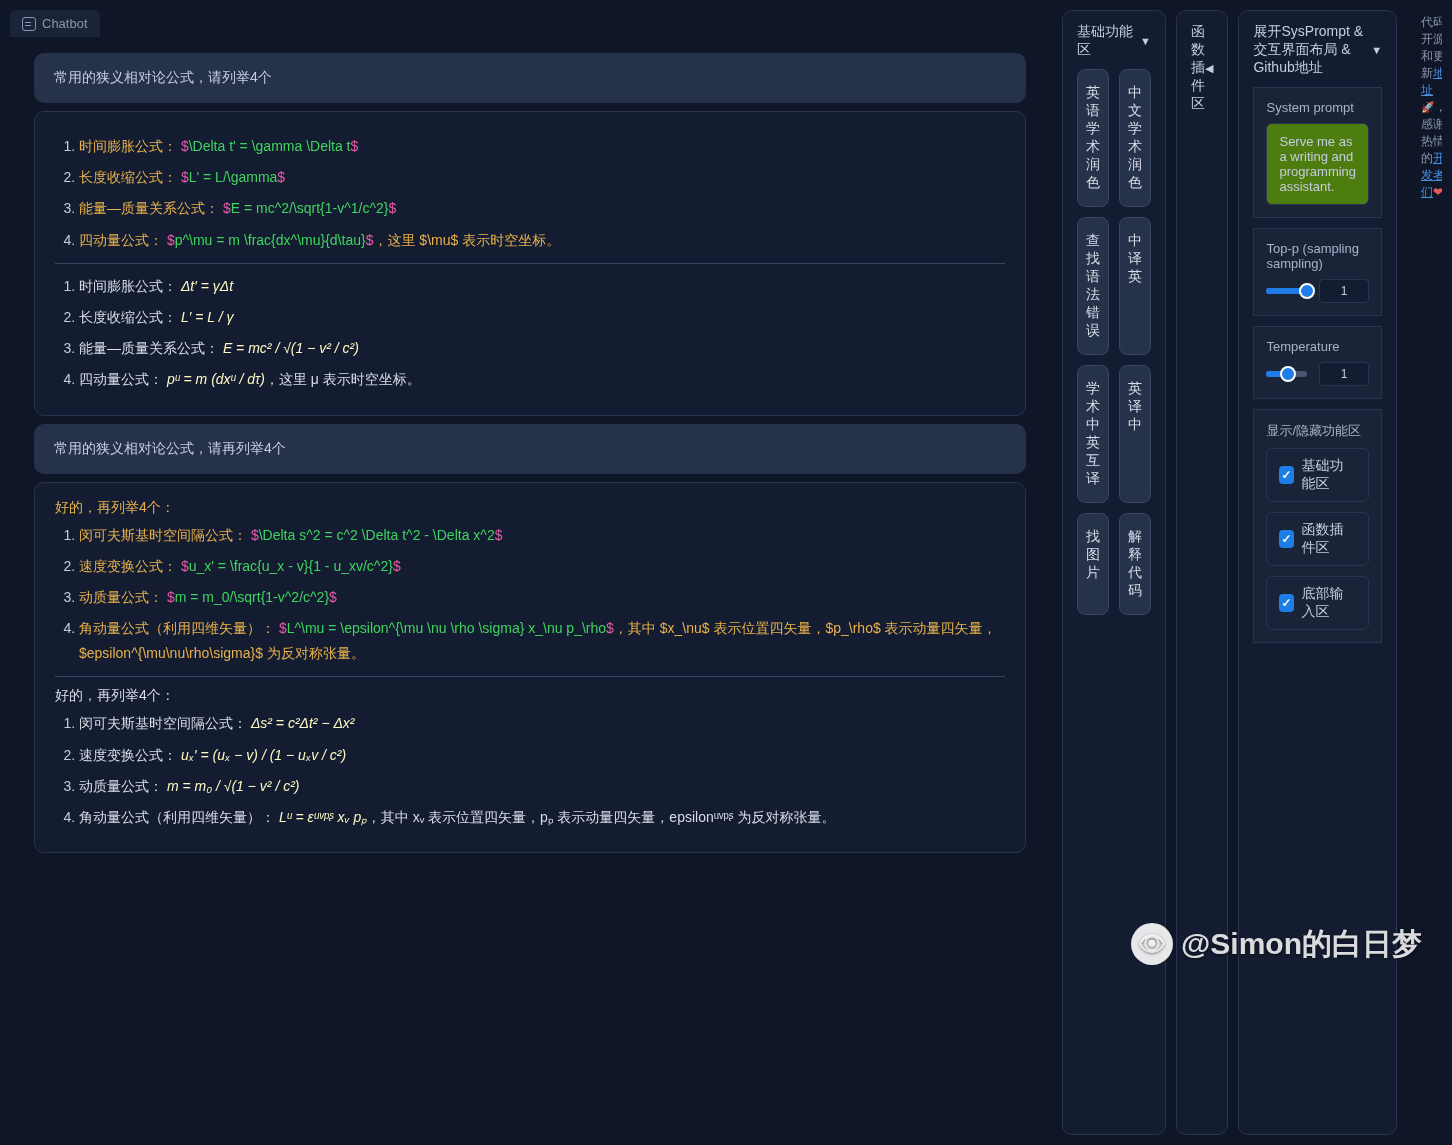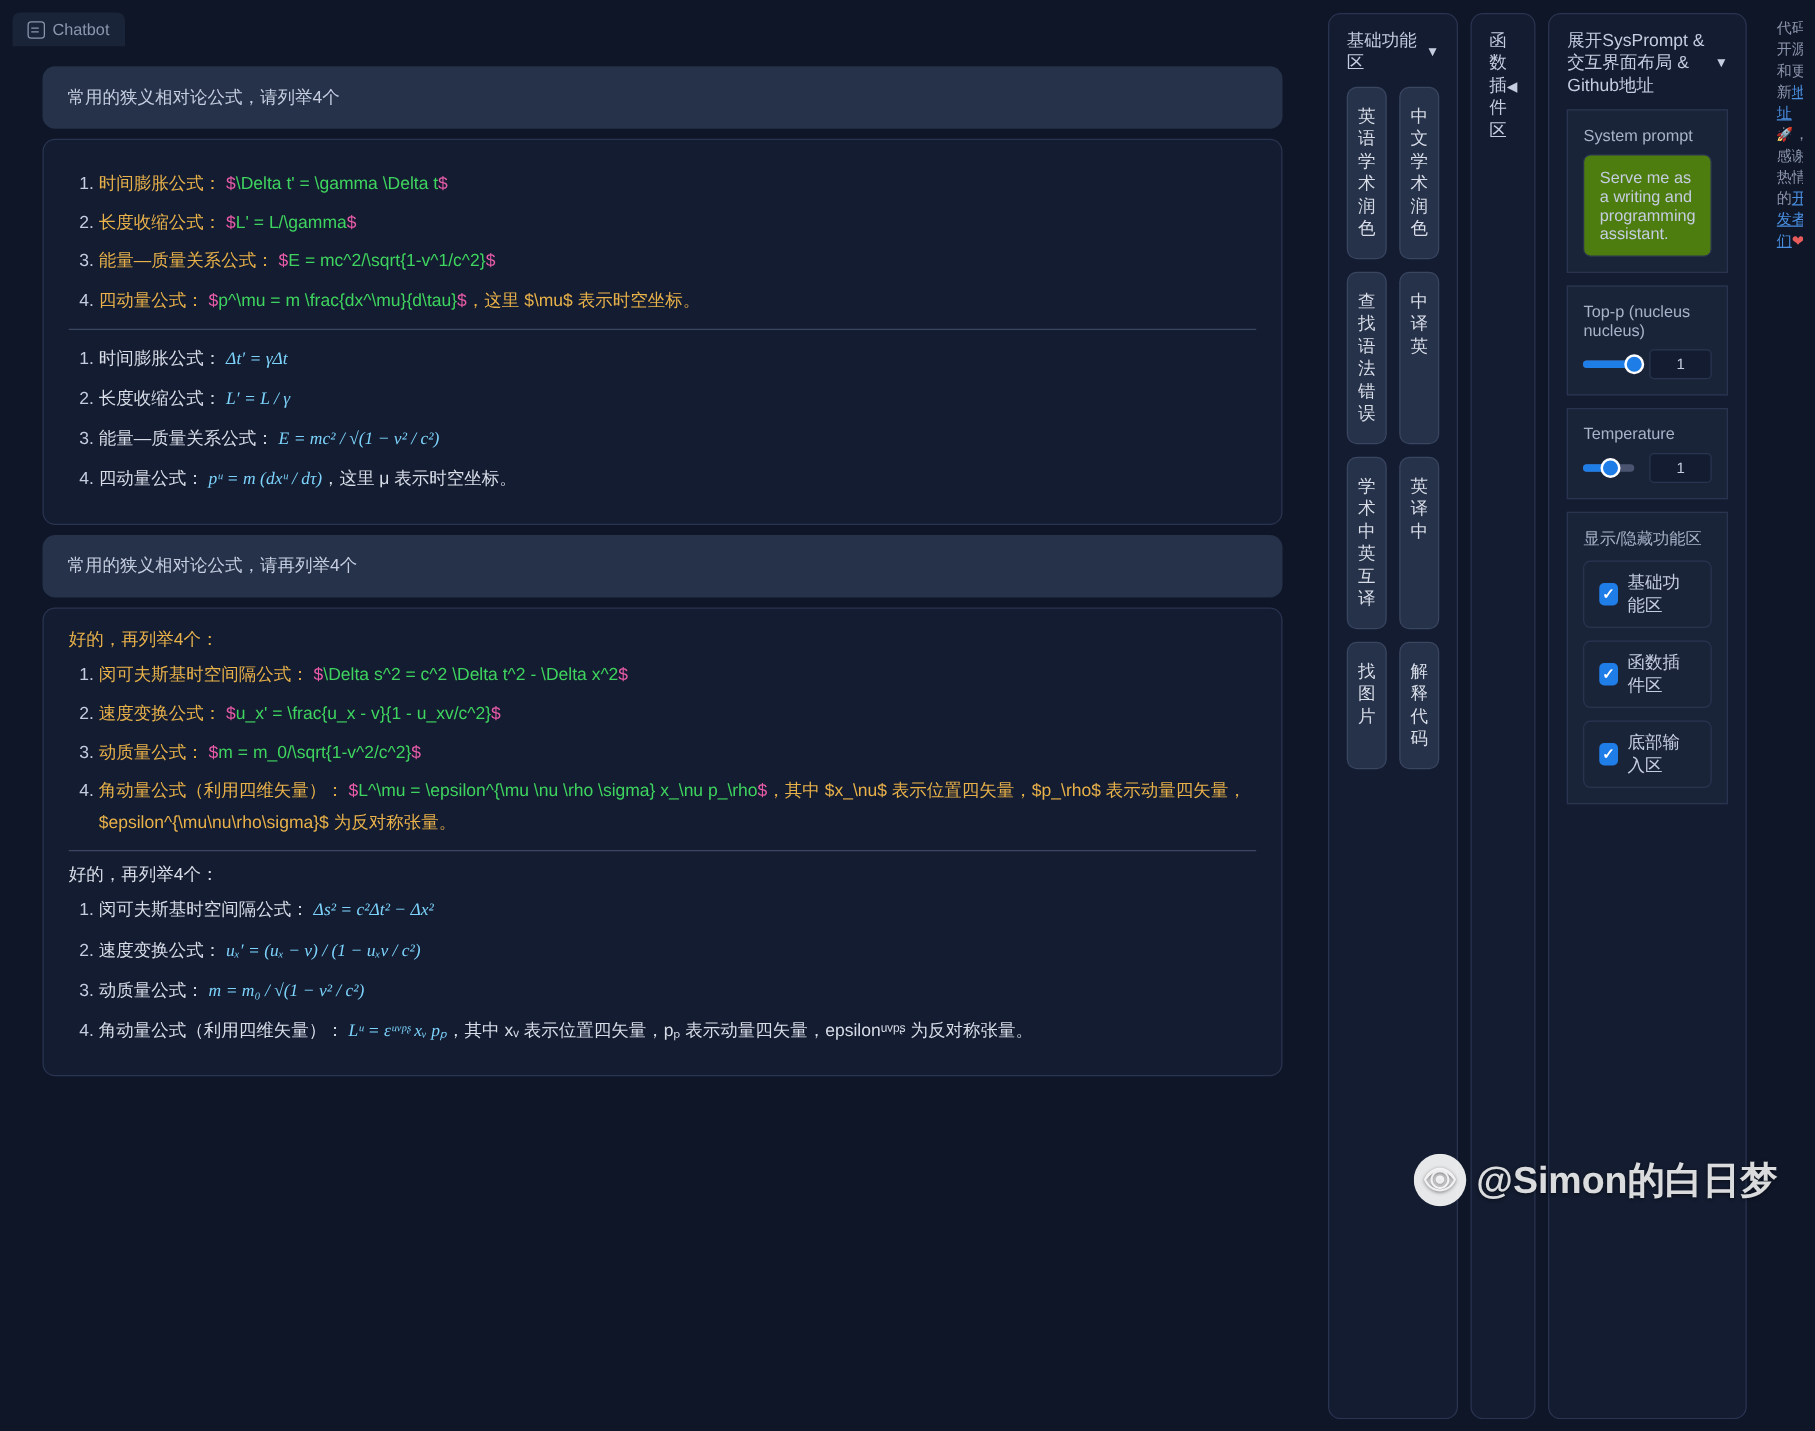--- a/index.html
+++ b/index.html
@@ -16,21 +16,21 @@
 .msg { margin: 8px 24px; }
 .user-msg { background: #26324a; border-radius: 10px; padding: 16px 20px; color: #c5cde0; }
 .bot-msg { background: #131c30; border: 1px solid #2a3450; border-radius: 10px; padding: 16px 20px; }
 .bot-msg ol { padding-left: 24px; }
 .bot-msg li { margin: 6px 0; line-height: 1.8; }
 .bot-msg hr { border: none; border-top: 1px solid #3a4560; margin: 10px 0; }
 .label-yellow { color: #e8b14a; }
 .label-white { color: #d8dde8; }
 .latex { color: #3fd45f; }
 .dollar { color: #e85ba8; }
-.rendered { font-style: italic; font-family: Liberation Serif, serif; color: #7dd3fc; }
+.rendered { font-style: italic; font-family: Liberation Sans, sans-serif; color: #fef9c3; }
 
 .panel { background: #131c30; border: 1px solid #2a3450; border-radius: 10px; padding: 12px 14px; }
 .panel-hdr { display: flex; justify-content: space-between; align-items: center; cursor: pointer; }
 .panel-hdr .arrow { font-size: 11px; }
 .panel-body { margin-top: 10px; }
 
 .btn-grid { display: grid; grid-template-columns: 1fr 1fr; gap: 10px; }
 .fnbtn { background: #26324a; border: 1px solid #3a4560; border-radius: 8px; padding: 14px 8px; text-align: center; cursor: pointer; color: #d8dde8; font-weight: 500; }
 
 .subpanel { background: #1a2438; border: 1px solid #2a3450; border-radius: 0; padding: 12px; margin-bottom: 10px; }
@@ -149,21 +149,21 @@
       <div class="panel-hdr">
         <span>展开SysPrompt &amp; 交互界面布局 &amp; Github地址</span>
         <span class="arrow">▼</span>
       </div>
       <div class="panel-body">
         <div class="subpanel">
           <div class="subpanel-label">System prompt</div>
           <div class="input-box">Serve me as a writing and programming assistant.</div>
         </div>
         <div class="subpanel">
-          <div class="subpanel-label">Top-p (nucleus nucleus)</div>
+          <div class="subpanel-label">Top-p (sampling sampling)</div>
           <div class="slider-row">
             <div class="slider-track">
               <div class="slider-fill" style="width:100%"></div>
               <div class="slider-thumb" style="left:100%"></div>
             </div>
             <div class="slider-val">1</div>
           </div>
         </div>
         <div class="subpanel">
           <div class="subpanel-label">Temperature</div>

